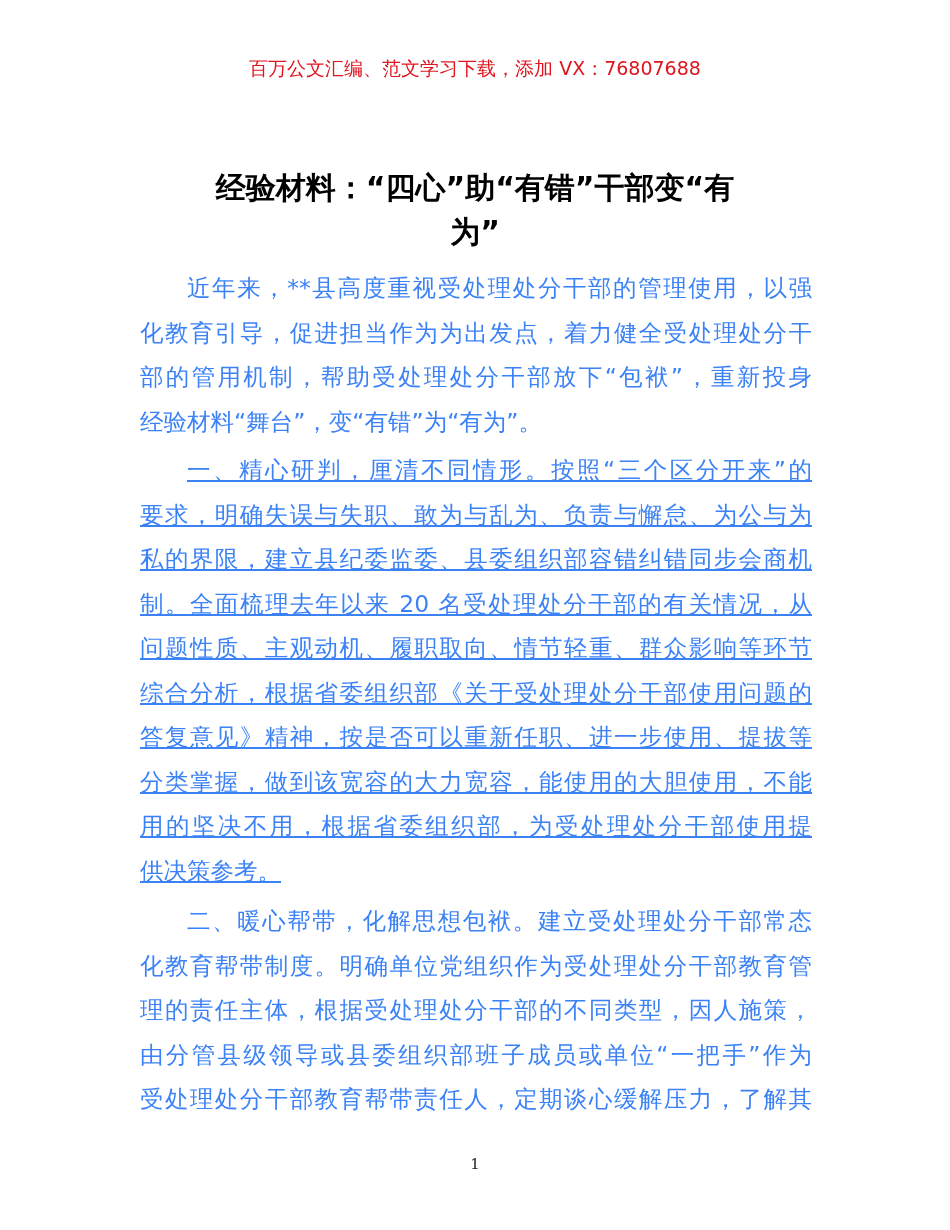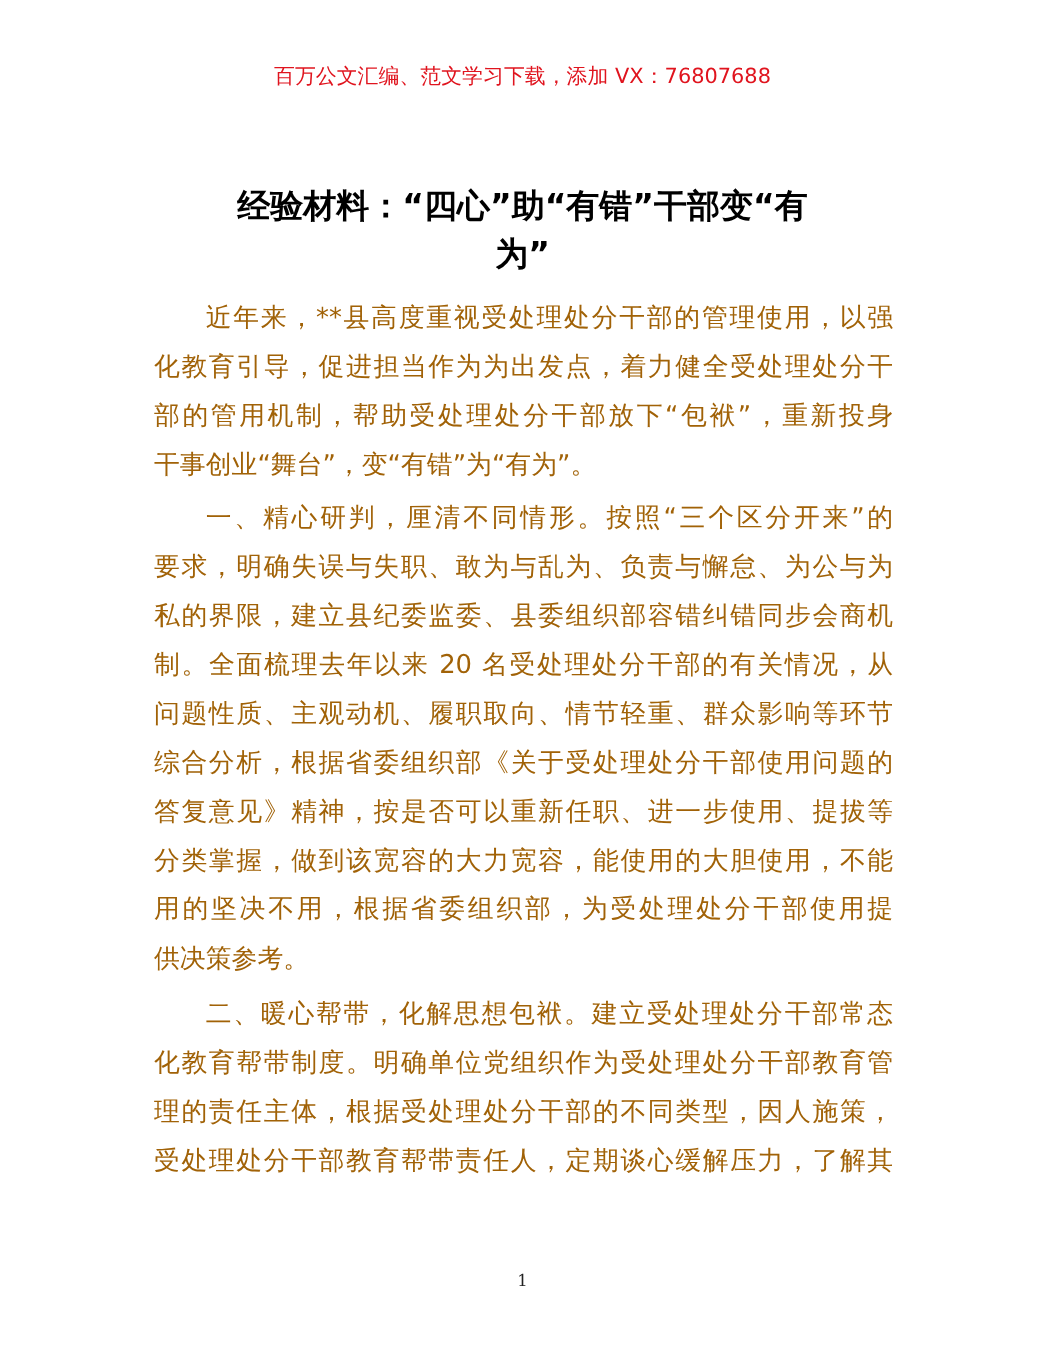--- a/index.html
+++ b/index.html
@@ -37,21 +37,21 @@
     }
     .doc-title .line {
       display: block;
       white-space: nowrap;
     }
     .body-text {
       position: absolute;
       left: 140px;
       width: 672px;
       font-size: 23.5px;
-      color: #a16207;
+      color: #3b82f6;
     }
     .para {
       margin: 0;
     }
     .para .line {
       display: block;
       height: 44.5px;
       line-height: 44.5px;
       white-space: nowrap;
       text-align: justify;
@@ -82,41 +82,42 @@
 <h1 class="doc-title" style="margin:0;font-weight:bold;">
   <span class="line">经验材料：“四心”助“有错”干部变“有</span>
   <span class="line">为”</span>
 </h1>
 
 <div class="body-text" style="top:266px;">
   <p class="para">
     <span class="line indent">近年来，**县高度重视受处理处分干部的管理使用，以强</span>
     <span class="line">化教育引导，促进担当作为为出发点，着力健全受处理处分干</span>
     <span class="line">部的管用机制，帮助受处理处分干部放下“包袱”，重新投身</span>
-    <span class="line last">干事创业“舞台”，变“有错”为“有为”。</span>
+    <span class="line last">经验材料“舞台”，变“有错”为“有为”。</span>
   </p>
 </div>
 
-<div class="body-text" style="top:448px;">
+<div class="body-text" style="top:448px;text-decoration:underline;">
   <p class="para">
     <span class="line indent">一、精心研判，厘清不同情形。按照“三个区分开来”的</span>
     <span class="line">要求，明确失误与失职、敢为与乱为、负责与懈怠、为公与为</span>
     <span class="line">私的界限，建立县纪委监委、县委组织部容错纠错同步会商机</span>
     <span class="line">制。全面梳理去年以来 20 名受处理处分干部的有关情况，从</span>
     <span class="line">问题性质、主观动机、履职取向、情节轻重、群众影响等环节</span>
     <span class="line">综合分析，根据省委组织部《关于受处理处分干部使用问题的</span>
     <span class="line">答复意见》精神，按是否可以重新任职、进一步使用、提拔等</span>
     <span class="line">分类掌握，做到该宽容的大力宽容，能使用的大胆使用，不能</span>
     <span class="line">用的坚决不用，根据省委组织部，为受处理处分干部使用提</span>
     <span class="line last">供决策参考。</span>
   </p>
 </div>
 
 <div class="body-text" style="top:899px;">
   <p class="para">
     <span class="line indent">二、暖心帮带，化解思想包袱。建立受处理处分干部常态</span>
     <span class="line">化教育帮带制度。明确单位党组织作为受处理处分干部教育管</span>
     <span class="line">理的责任主体，根据受处理处分干部的不同类型，因人施策，</span>
+    <span class="line">由分管县级领导或县委组织部班子成员或单位“一把手”作为</span>
     <span class="line">受处理处分干部教育帮带责任人，定期谈心缓解压力，了解其</span>
   </p>
 </div>
 
 <div class="page-number">1</div>
 
 </body></html>

